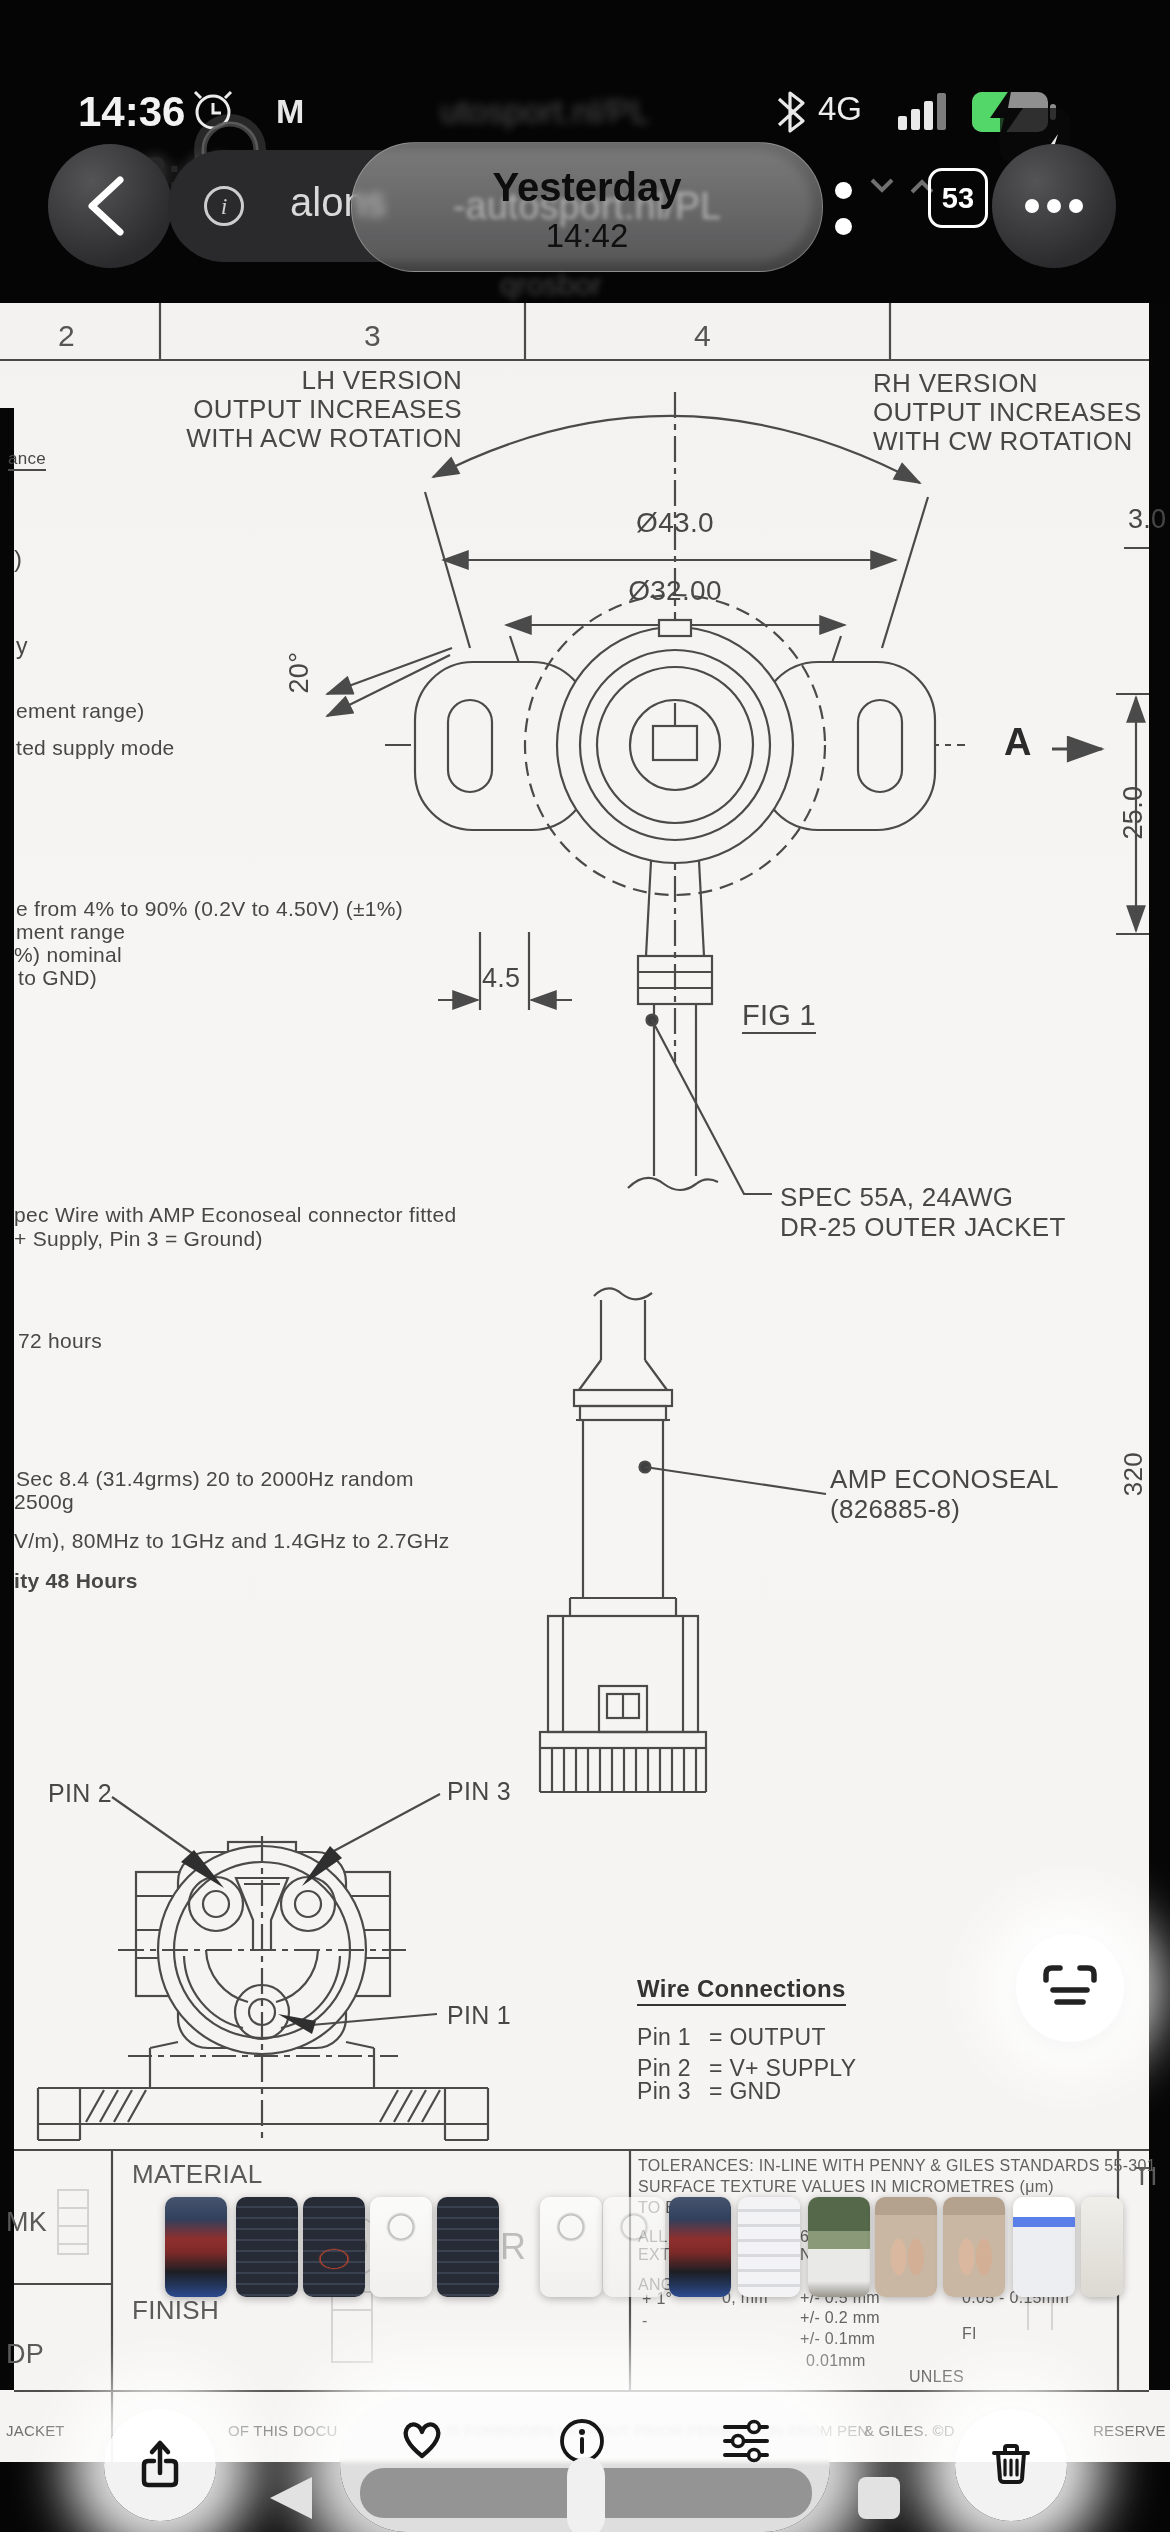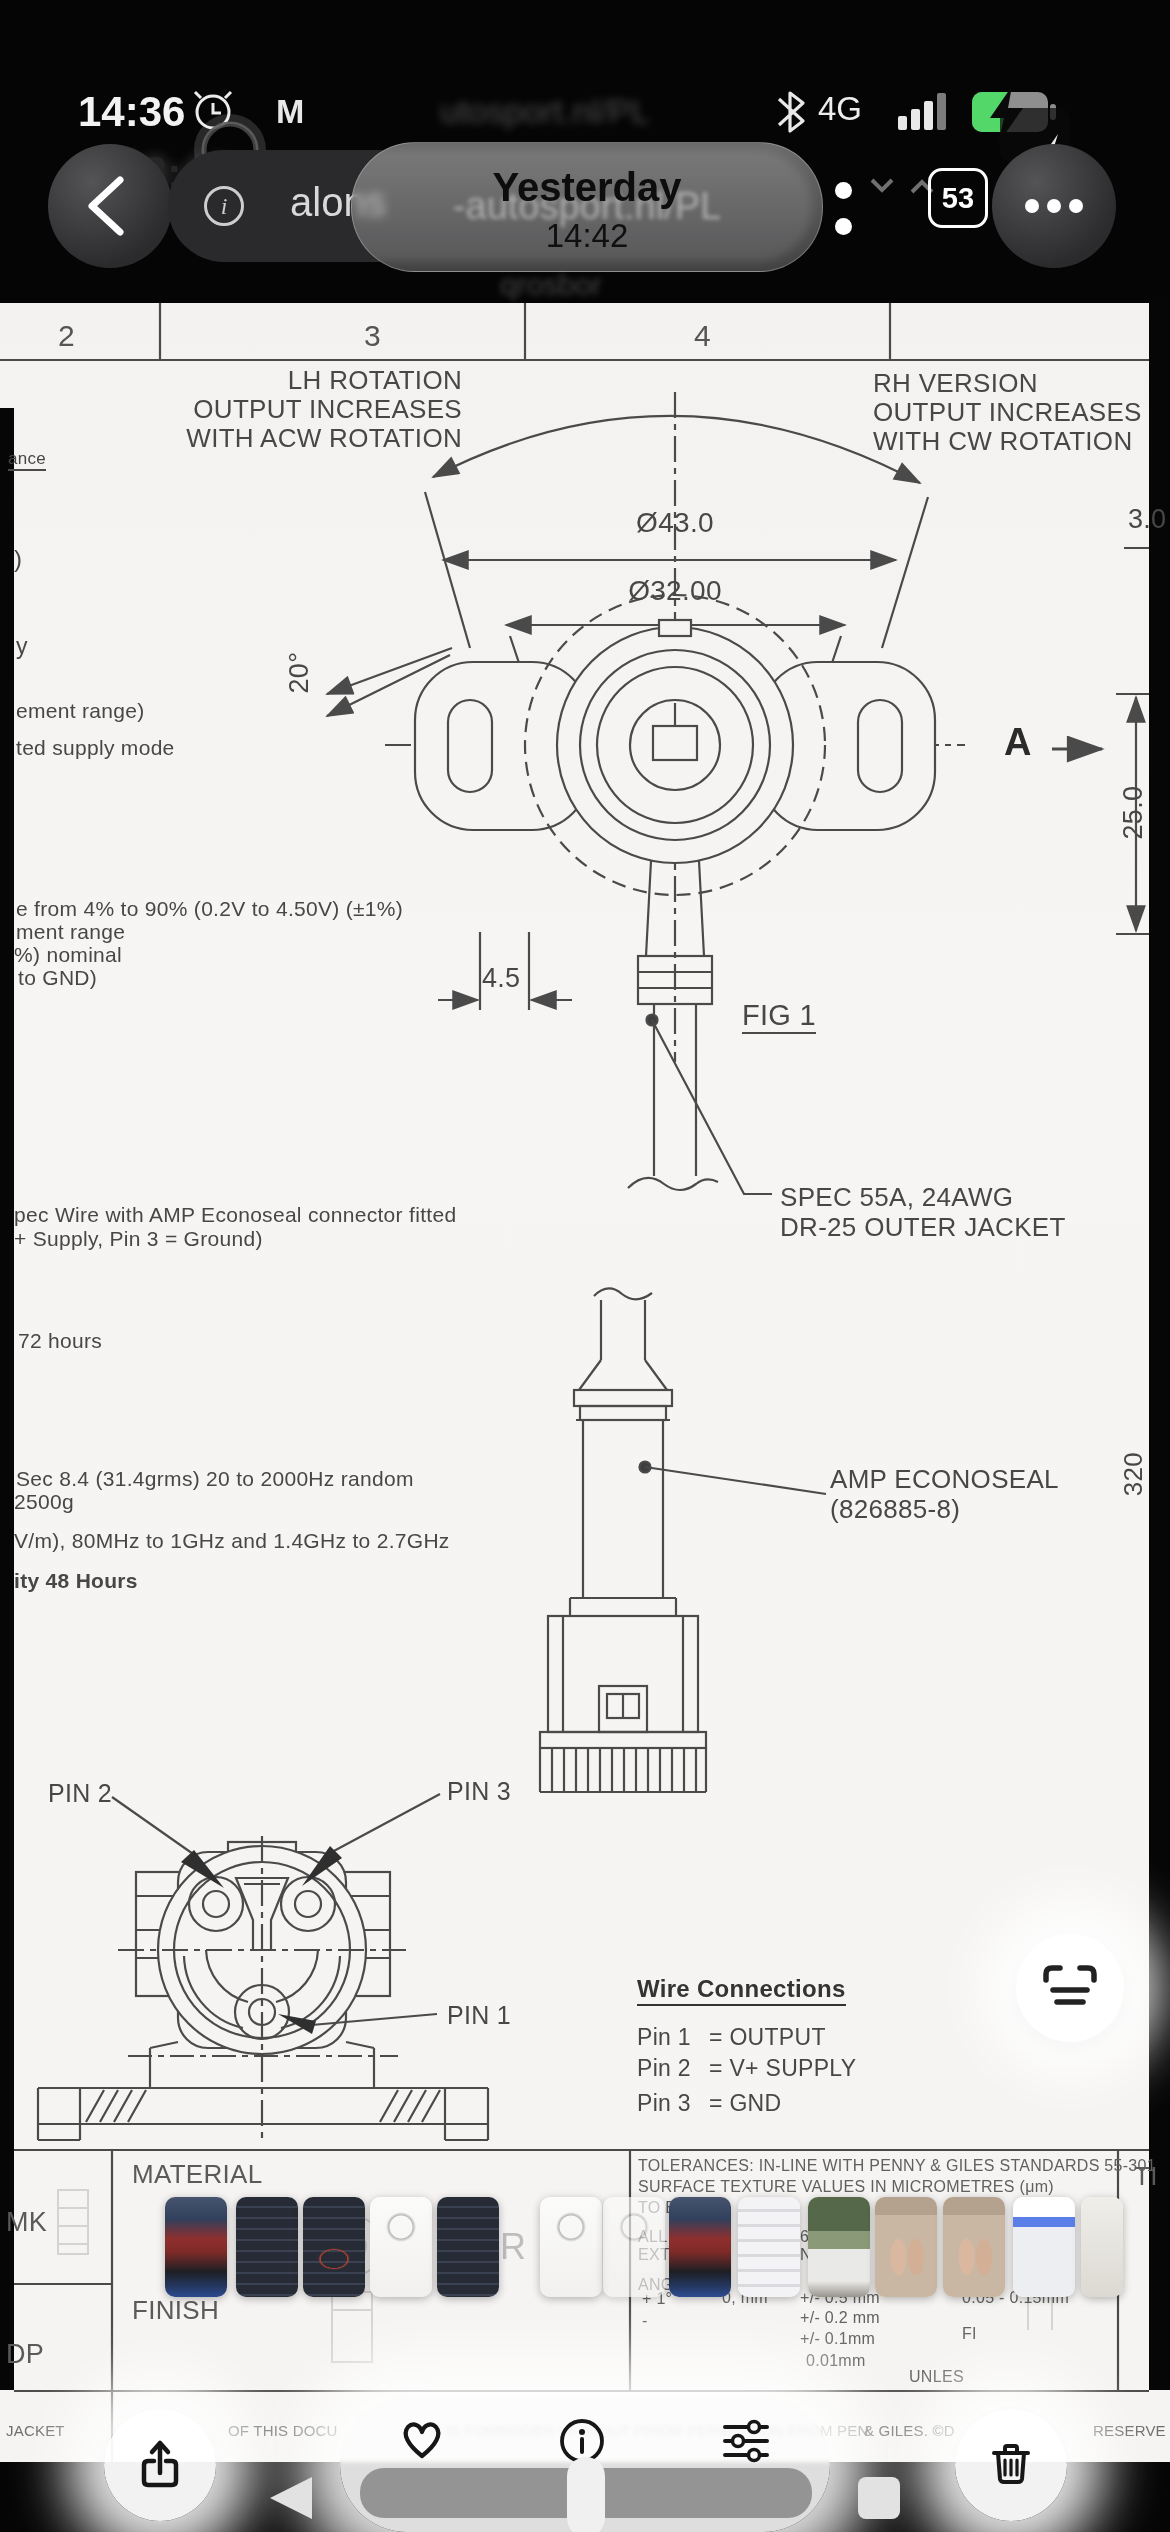--- a/index.html
+++ b/index.html
@@ -177,21 +177,21 @@
   </svg>
 
   <div class="strip" style="left:0;top:408px;width:14px;height:1982px;"></div>
   <div class="strip" style="left:1149px;top:303px;width:21px;height:2087px;"></div>
 
   <div class="lbl" style="left:58px;top:320px;font-size:30px;color:#555;">2</div>
   <div class="lbl" style="left:364px;top:320px;font-size:30px;color:#555;">3</div>
   <div class="lbl" style="left:694px;top:320px;font-size:30px;color:#555;">4</div>
 
   <div class="lbl" style="left:170px;top:366px;width:292px;text-align:right;font-size:26px;line-height:29px;">
-    <span style="display:block">LH ROTATION</span>
+    <span style="display:block">LH VERSION</span>
     <span style="display:block">OUTPUT INCREASES</span>
     <span style="display:block">WITH ACW ROTATION</span>
   </div>
   <div class="lbl" style="left:873px;top:369px;font-size:26px;line-height:29px;">
     <span style="display:block">RH VERSION</span>
     <span style="display:block">OUTPUT INCREASES</span>
     <span style="display:block">WITH CW ROTATION</span>
   </div>
 
   <div class="lbl" style="left:570px;top:508px;width:210px;text-align:center;font-size:28px;">Ø43.0</div>
@@ -230,21 +230,21 @@
   <div class="lbl" style="left:14px;top:1228px;font-size:21px;">+ Supply, Pin 3 = Ground)</div>
   <div class="lbl" style="left:18px;top:1330px;font-size:21px;">72 hours</div>
   <div class="lbl" style="left:16px;top:1468px;font-size:21px;">Sec 8.4 (31.4grms) 20 to 2000Hz random</div>
   <div class="lbl" style="left:14px;top:1491px;font-size:21px;">2500g</div>
   <div class="lbl" style="left:14px;top:1530px;font-size:21px;">V/m), 80MHz to 1GHz and 1.4GHz to 2.7GHz</div>
   <div class="lbl" style="left:14px;top:1570px;font-size:21px;font-weight:bold;">ity 48 Hours</div>
 
   <div class="lbl" style="left:637px;top:1976px;font-size:24px;font-weight:700;color:#333;border-bottom:2.5px solid #333;padding-bottom:2px;">Wire Connections</div>
   <div class="lbl" style="left:637px;top:2026px;font-size:23px;line-height:23px;">
     <div style="margin-bottom:8px;"><span style="display:inline-block;width:72px;">Pin 1</span><span>=  OUTPUT</span></div>
-    <div style="margin-bottom:12px;"><span style="display:inline-block;width:72px;">Pin 2</span><span>=  V+ SUPPLY</span></div>
+    <div style="margin-bottom:0;"><span style="display:inline-block;width:72px;">Pin 2</span><span>=  V+ SUPPLY</span></div>
     <div><span style="display:inline-block;width:72px;">Pin 3</span><span>=  GND</span></div>
   </div>
 
   <div class="lbl" style="left:132px;top:2160px;font-size:26px;color:#5a5a5a;">MATERIAL</div>
   <div class="lbl" style="left:132px;top:2296px;font-size:26px;color:#5a5a5a;">FINISH</div>
   <div class="lbl" style="left:6px;top:2208px;font-size:27px;color:#5a5a5a;">MK</div>
   <div class="lbl" style="left:6px;top:2340px;font-size:27px;color:#5a5a5a;">DP</div>
   <div class="lbl" style="left:1134px;top:2162px;font-size:26px;color:#5a5a5a;">TI</div>
   <div class="lbl" style="left:638px;top:2157px;font-size:16px;color:#606060;">TOLERANCES: IN-LINE WITH PENNY &amp; GILES STANDARDS 55-301</div>
   <div class="lbl" style="left:638px;top:2178px;font-size:16px;color:#606060;">SURFACE TEXTURE VALUES IN MICROMETRES (μm)</div>

